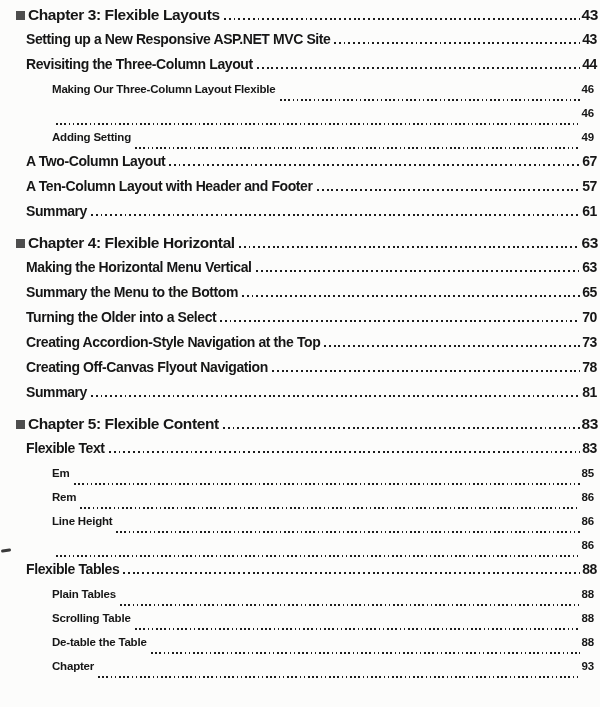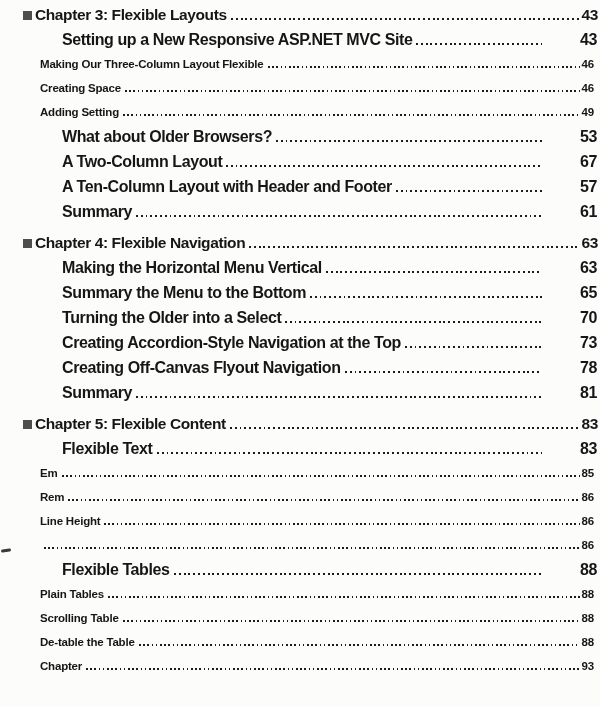--- a/index.html
+++ b/index.html
@@ -12,33 +12,33 @@
     overflow:hidden;position:relative;
   }
   #toc{padding-top:2px;}
   .row{display:flex;align-items:baseline;}
   .row .t,.row .p{white-space:nowrap;}
   .leader{
     flex:1 1 auto;height:2.2px;margin:0 2px 0 4px;
     background-image:repeating-linear-gradient(90deg,var(--dots) 0,var(--dots) 1.9px,transparent 1.9px,transparent 4.8px);
   }
   
-  .lvl0{padding-left:16px;padding-right:2px;margin-left:7px;}
+  .lvl0{padding-left:16px;padding-right:2px;}
   .lvl0 .t,.lvl0 .p{font-size:15.5px;line-height:25px;letter-spacing:-0.4px;}
   .lvl0 .leader{height:2.4px;}
   .lvl0.gap-before{margin-top:6px;}
   .bullet{
     display:inline-block;width:9px;height:9px;background:var(--bullet);
     margin-right:3px;flex:0 0 auto;
   }
   
   .lvl1{padding-left:26px;padding-right:3px;}
-  .lvl1 .t,.lvl1 .p{font-size:16px;line-height:25px;letter-spacing:-0.4px;margin-left:36px;}
-  
-  .lvl2{padding-left:40px;padding-right:6px;}
+  .lvl1 .t,.lvl1 .p{font-size:14px;line-height:25px;letter-spacing:-0.4px;}
+  
+  .lvl2{padding-left:52px;padding-right:6px;align-items:flex-end;}
   .lvl2 .t,.lvl2 .p{font-size:11.5px;line-height:24px;letter-spacing:-0.2px;}
   .lvl2 .leader{height:1.8px;background-image:repeating-linear-gradient(90deg,var(--dots) 0,var(--dots) 1.6px,transparent 1.6px,transparent 4.2px);}
   
   .pen-mark{
     position:absolute;left:1px;top:549px;width:10px;height:2.6px;
     background:#3a3a3a;border-radius:2px;transform:rotate(-8deg);
   }
 </style>
 </head>
 <body>
@@ -49,43 +49,42 @@
     <span class="t">Chapter 3: Flexible Layouts</span>
     <span class="leader"></span>
     <span class="p">43</span>
   </div>
     <div class="row lvl1">
 
     <span class="t">Setting up a New Responsive ASP.NET MVC Site</span>
     <span class="leader"></span>
     <span class="p">43</span>
   </div>
+    <div class="row lvl1">
+
+    <span class="t">Revisiting the Three-Column Layout</span>
+    <span class="leader"></span>
+    <span class="p">44</span>
+  </div>
     <div class="row lvl2">
 
     <span class="t">Making Our Three-Column Layout Flexible</span>
     <span class="leader"></span>
     <span class="p">46</span>
   </div>
     <div class="row lvl2">
 
-    <span class="t">Creating Space</span>
     <span class="leader"></span>
     <span class="p">46</span>
   </div>
     <div class="row lvl2">
 
     <span class="t">Adding Setting</span>
     <span class="leader"></span>
     <span class="p">49</span>
-  </div>
-    <div class="row lvl1">
-
-    <span class="t">What about Older Browsers?</span>
-    <span class="leader"></span>
-    <span class="p">53</span>
   </div>
     <div class="row lvl1">
 
     <span class="t">A Two-Column Layout</span>
     <span class="leader"></span>
     <span class="p">67</span>
   </div>
     <div class="row lvl1">
 
     <span class="t">A Ten-Column Layout with Header and Footer</span>
@@ -93,21 +92,21 @@
     <span class="p">57</span>
   </div>
     <div class="row lvl1">
 
     <span class="t">Summary</span>
     <span class="leader"></span>
     <span class="p">61</span>
   </div>
     <div class="row lvl0 gap-before">
     <span class="bullet"></span>
-    <span class="t">Chapter 4: Flexible Navigation</span>
+    <span class="t">Chapter 4: Flexible Horizontal</span>
     <span class="leader"></span>
     <span class="p">63</span>
   </div>
     <div class="row lvl1">
 
     <span class="t">Making the Horizontal Menu Vertical</span>
     <span class="leader"></span>
     <span class="p">63</span>
   </div>
     <div class="row lvl1">

